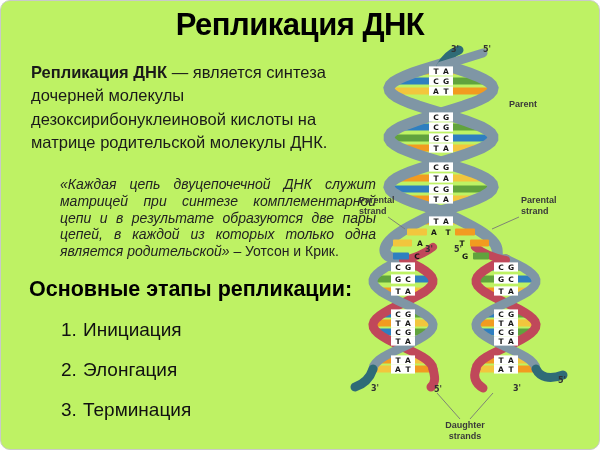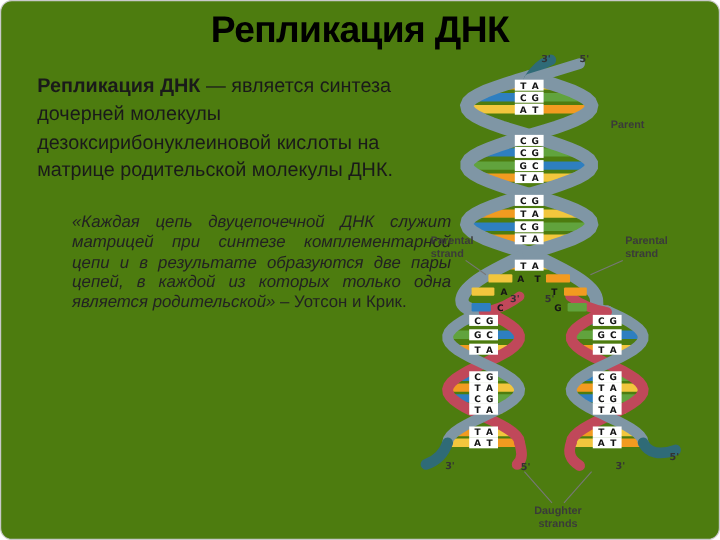--- a/index.html
+++ b/index.html
@@ -1,17 +1,17 @@
 <!DOCTYPE html>
 <html><head>
 <meta charset="utf-8">
 <style>
   html,body{margin:0;padding:0;background:#ffffff;}
   .slide{
-    position:relative;width:600px;height:450px;background:#4d7c0f;
+    position:relative;width:600px;height:450px;background:#bef264;
     border:1px solid #c9c9c9;border-radius:10px;box-sizing:border-box;
     overflow:hidden;font-family:"Liberation Sans",sans-serif;color:#111;
   }
   .title{
     position:absolute;top:6px;left:0;width:100%;text-align:center;
     font-size:31px;font-weight:bold;color:#000;margin:0;letter-spacing:-.5px;
   }
   .intro{
     position:absolute;left:30px;top:60px;width:320px;margin:0;
     font-size:16.5px;line-height:1.42;color:#1a1a1a;
@@ -41,21 +41,27 @@
 </head>
 <body>
 
 <div class="slide">
   <h1 class="title">Репликация ДНК</h1>
 
   <p class="intro"><b>Репликация ДНК</b><span> — является синтеза дочерней молекулы дезоксирибонуклеиновой кислоты на матрице родительской молекулы ДНК.</span></p>
 
   <p class="quote"><i>«Каждая цепь двуцепочечной ДНК служит матрицей при синтезе комплементарной цепи и в результате образуются две пары цепей, в каждой из которых только одна является родительской»</i><span class="attr"> – Уотсон и Крик.</span></p>
 
-
+  <h2 class="stages-heading">Основные этапы репликации:</h2>
+
+  <ol class="stages">
+    <li><span class="n">1.</span><span>Инициация</span></li>
+    <li><span class="n">2.</span><span>Элонгация</span></li>
+    <li><span class="n">3.</span><span>Терминация</span></li>
+  </ol>
 
   <div class="diagram">
     <svg width="260" height="412" viewBox="0 0 260 412" xmlns="http://www.w3.org/2000/svg">
         <g>
           <rect x="77.43804556588698" y="28.5" width="11.561954434113023" height="7" rx="1" fill="#f29b20"></rect>
           <rect x="111" y="28.5" width="11.561954434113023" height="7" rx="1" fill="#f2c63d"></rect>
           <rect x="53.896836068603996" y="38.5" width="35.103163931396004" height="7" rx="1" fill="#2e7fc0"></rect>
           <rect x="111" y="38.5" width="35.103163931396004" height="7" rx="1" fill="#61a33d"></rect>
           <rect x="48.66654726244859" y="48.5" width="40.33345273755141" height="7" rx="1" fill="#f2c63d"></rect>
           <rect x="111" y="48.5" width="40.33345273755141" height="7" rx="1" fill="#f29b20"></rect>

